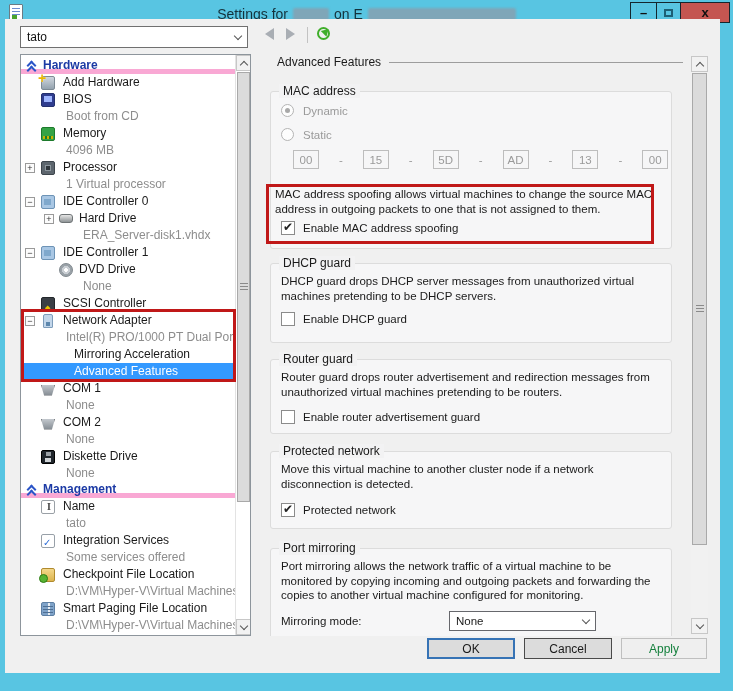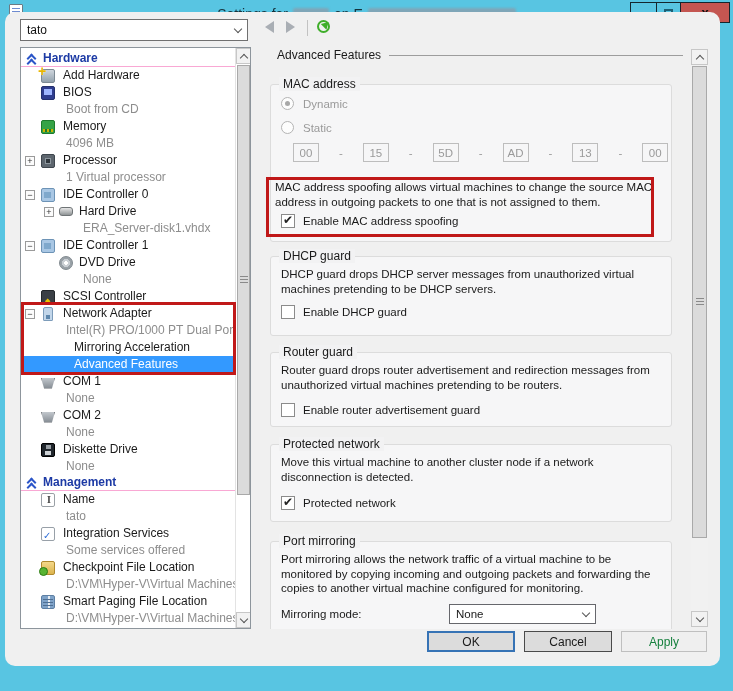--- a/index.html
+++ b/index.html
@@ -18,42 +18,42 @@
   .r1{width:36px;} .r2{width:148px;}
   .winbtns{position:absolute;right:3px;top:2px;display:flex;height:21px;}
   .wbtn{height:21px;display:flex;align-items:center;justify-content:center;border:1px solid #14262e;
     font-size:13px;font-weight:700;color:#101010;}
   .wbtn.min{width:26px;background:#58c5e2;border-right:none;}
   .wbtn.max{width:25px;background:#58c5e2;}
   .maxglyph{width:9px;height:8px;border:2px solid #1d5f74;}
   .wbtn.close{width:49px;background:#c45651;border-left:none;}
 
   
-  .client{position:absolute;left:5px;top:12px;width:715px;height:654px;background:#f0f0f0;border-radius:10px;}
+  .client{position:absolute;left:5px;top:19px;width:715px;height:654px;background:#f0f0f0;}
 
   
   .combo{position:absolute;left:15px;top:7px;width:228px;height:22px;background:#fff;border:1px solid #707070;
     display:flex;align-items:center;padding:0 6px;font-size:12px;color:#111;}
   .combo .val{flex:1;}
   .chev{display:inline-block;width:6px;height:6px;border-right:1.6px solid #555;border-bottom:1.6px solid #555;}
   .chev.down{transform:rotate(45deg);margin-top:-3px;}
   .chev.up{transform:rotate(-135deg);margin-top:3px;}
   .navarrow{position:absolute;top:9px;width:0;height:0;border-top:6px solid transparent;border-bottom:6px solid transparent;}
   .navback{left:260px;border-right:9px solid #a9aeb4;}
   .navfwd{left:281px;border-left:9px solid #a9aeb4;}
   .toolsep{position:absolute;left:302px;top:8px;width:1px;height:16px;background:#c2c2c2;}
   .refresh{position:absolute;left:312px;top:8px;width:13px;height:13px;border:2.4px solid #3fae2a;border-radius:50%;}
   .refresh::after{content:"";position:absolute;right:-5px;top:-3px;border:4px solid transparent;border-left:7px solid #3fae2a;transform:rotate(-45deg);}
 
   
   .sidebar{position:absolute;left:15px;top:35px;width:231px;height:582px;background:#fff;border:1px solid #8d959c;overflow:hidden;}
   .tree{position:absolute;left:0;top:0;width:214px;padding-top:3px;}
   .trow{position:relative;height:17px;line-height:17px;white-space:nowrap;font-size:12px;color:#1a1a1a;}
   .trow .lbl{position:absolute;top:0;}
-  .hrow{height:16px;line-height:15px;border-bottom:1px solid #f9a8d4;}
+  .hrow{height:16px;line-height:15px;border-bottom:5px solid #f9a8d4;}
   .hrow .lbl{left:22px;font-weight:700;color:#1c3aa5;}
   .dblchev{position:absolute;left:6px;top:3px;width:9px;height:11px;}
   .dblchev::before,.dblchev::after{content:"";position:absolute;left:1px;width:5px;height:5px;
     border-left:2px solid #2b55c8;border-top:2px solid #2b55c8;transform:rotate(45deg);}
   .dblchev::before{top:1px;} .dblchev::after{top:6px;}
   .exp{position:absolute;top:3.5px;width:10px;height:10px;background:#fcfcfc;border:1px solid #9a9a9a;
     font-size:9px;line-height:8px;text-align:center;color:#333;}
   .exp::before{content:"";}
   .exp.plus::before{content:"+";} .exp.minus::before{content:"\2212";}
   .i1 .exp{left:4px;} .i1 .ic{left:20px;} .i1 .lbl{left:42px;}

